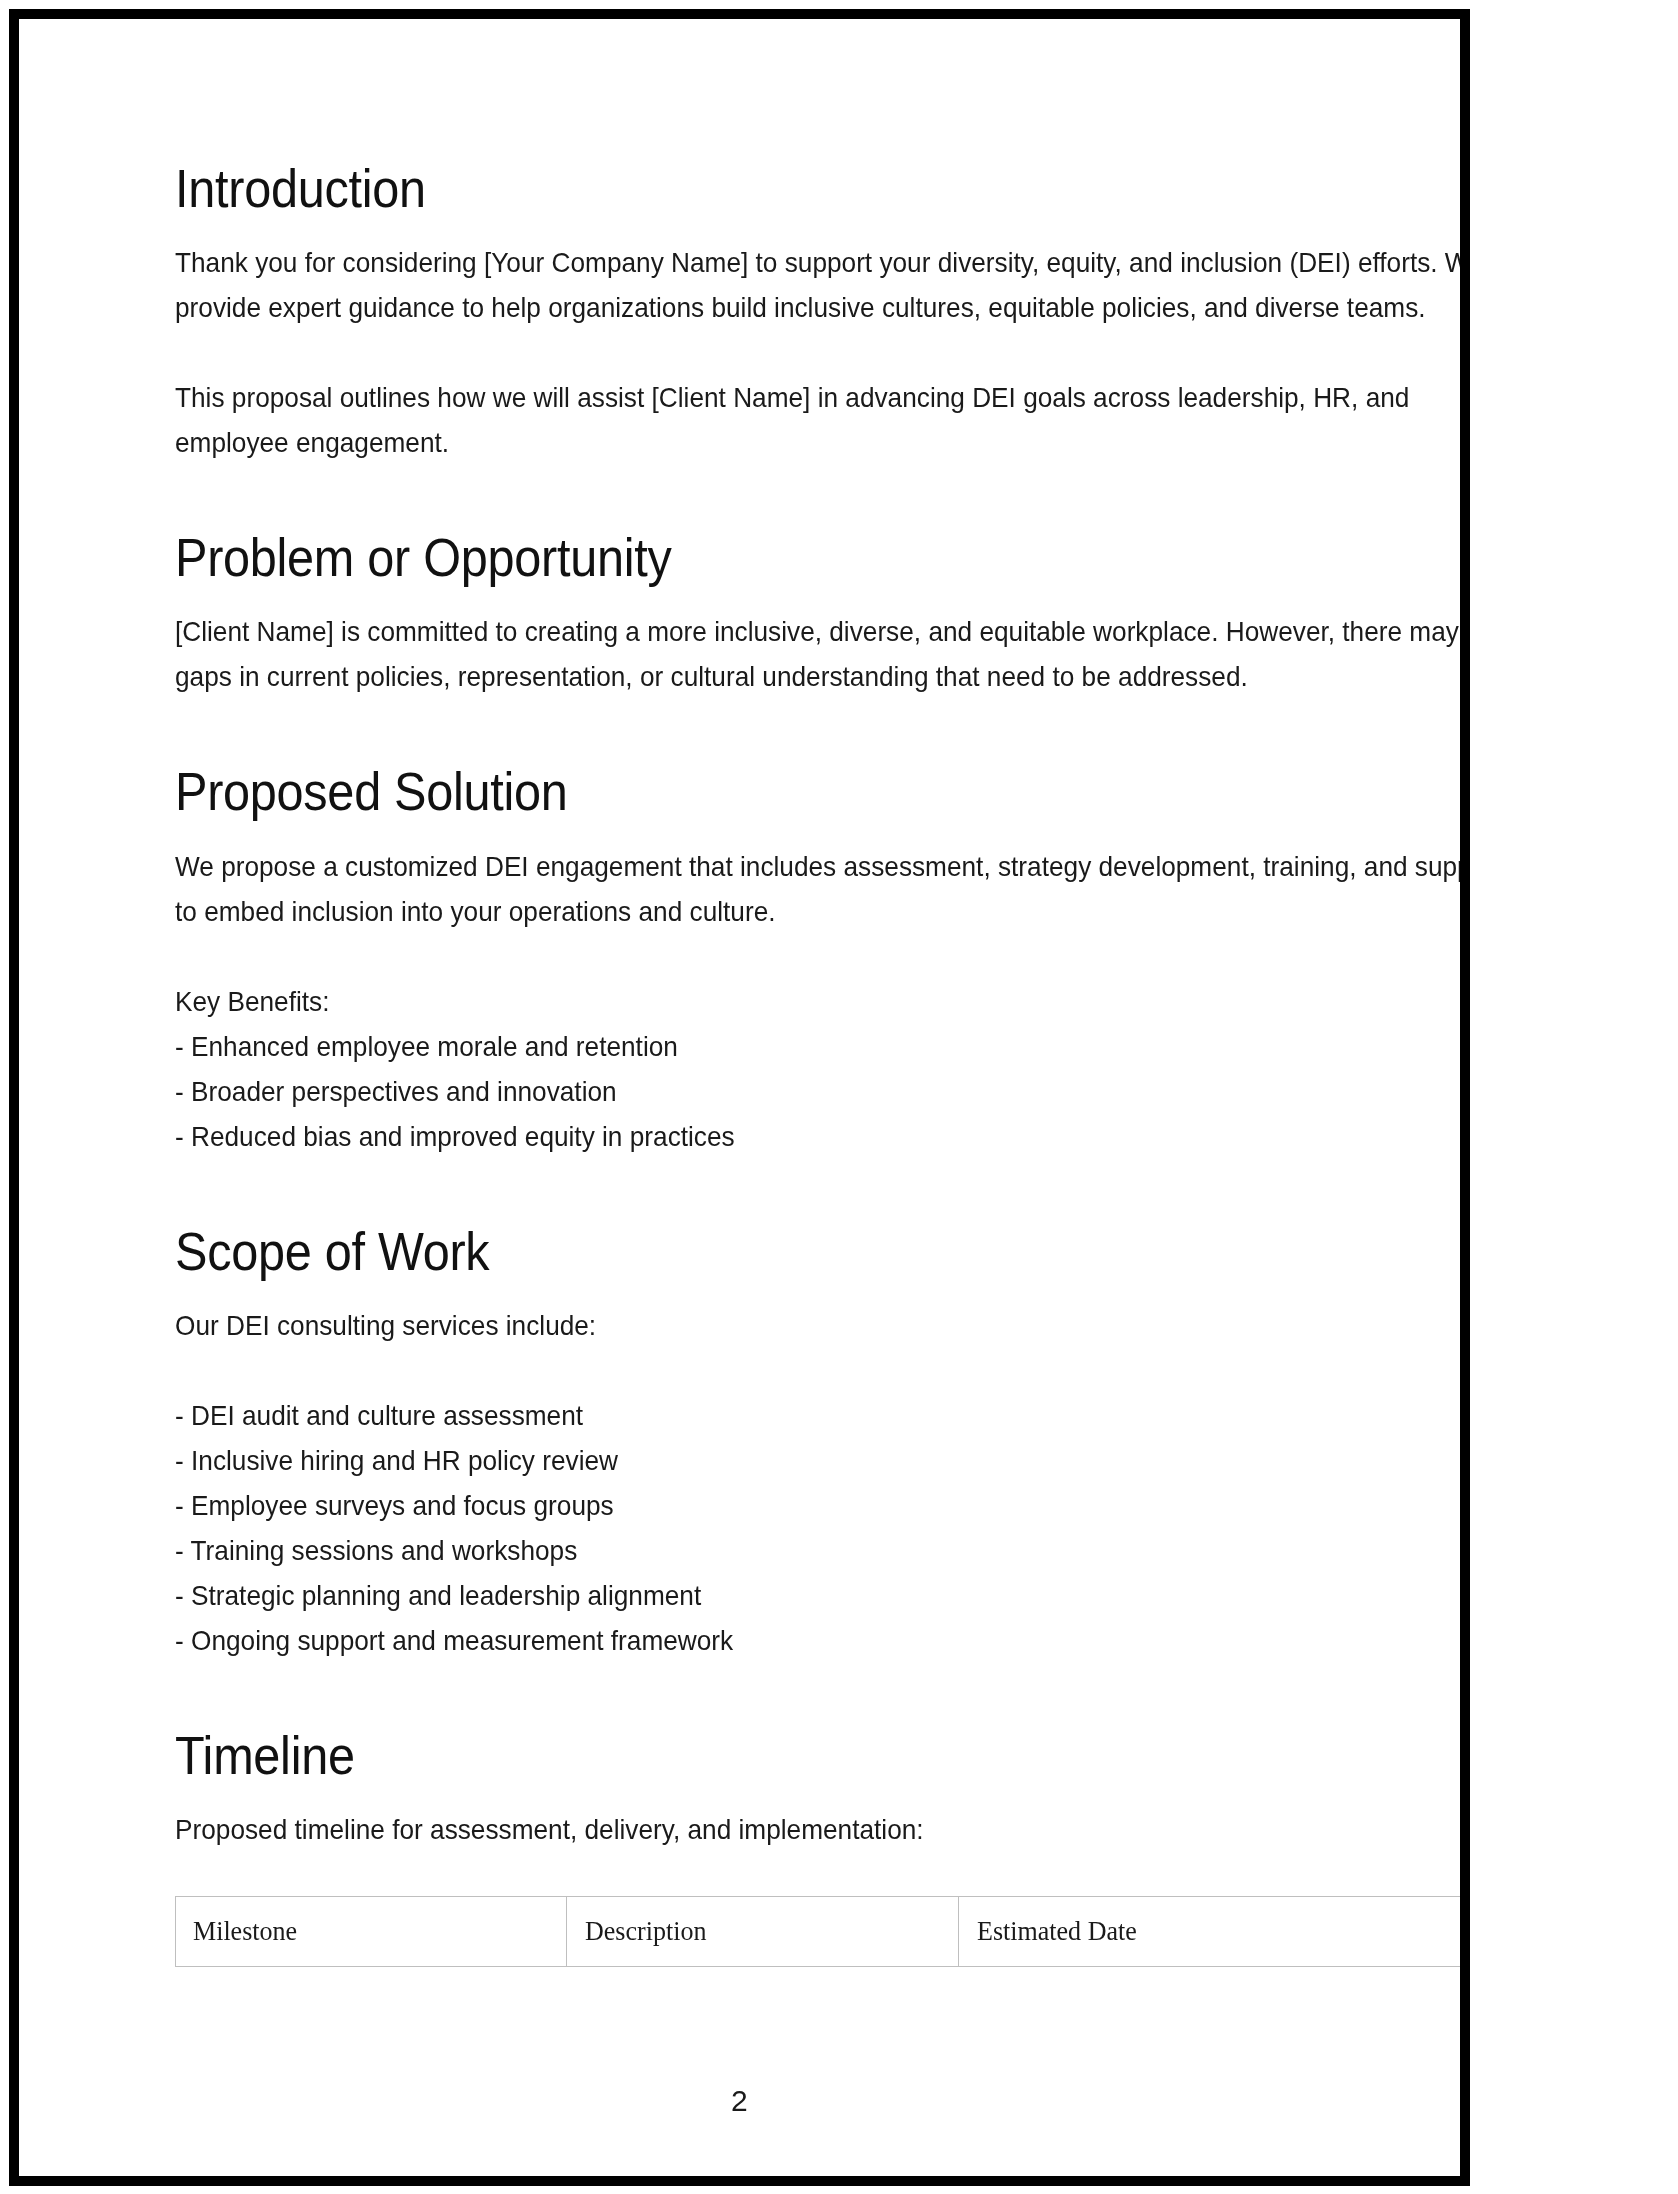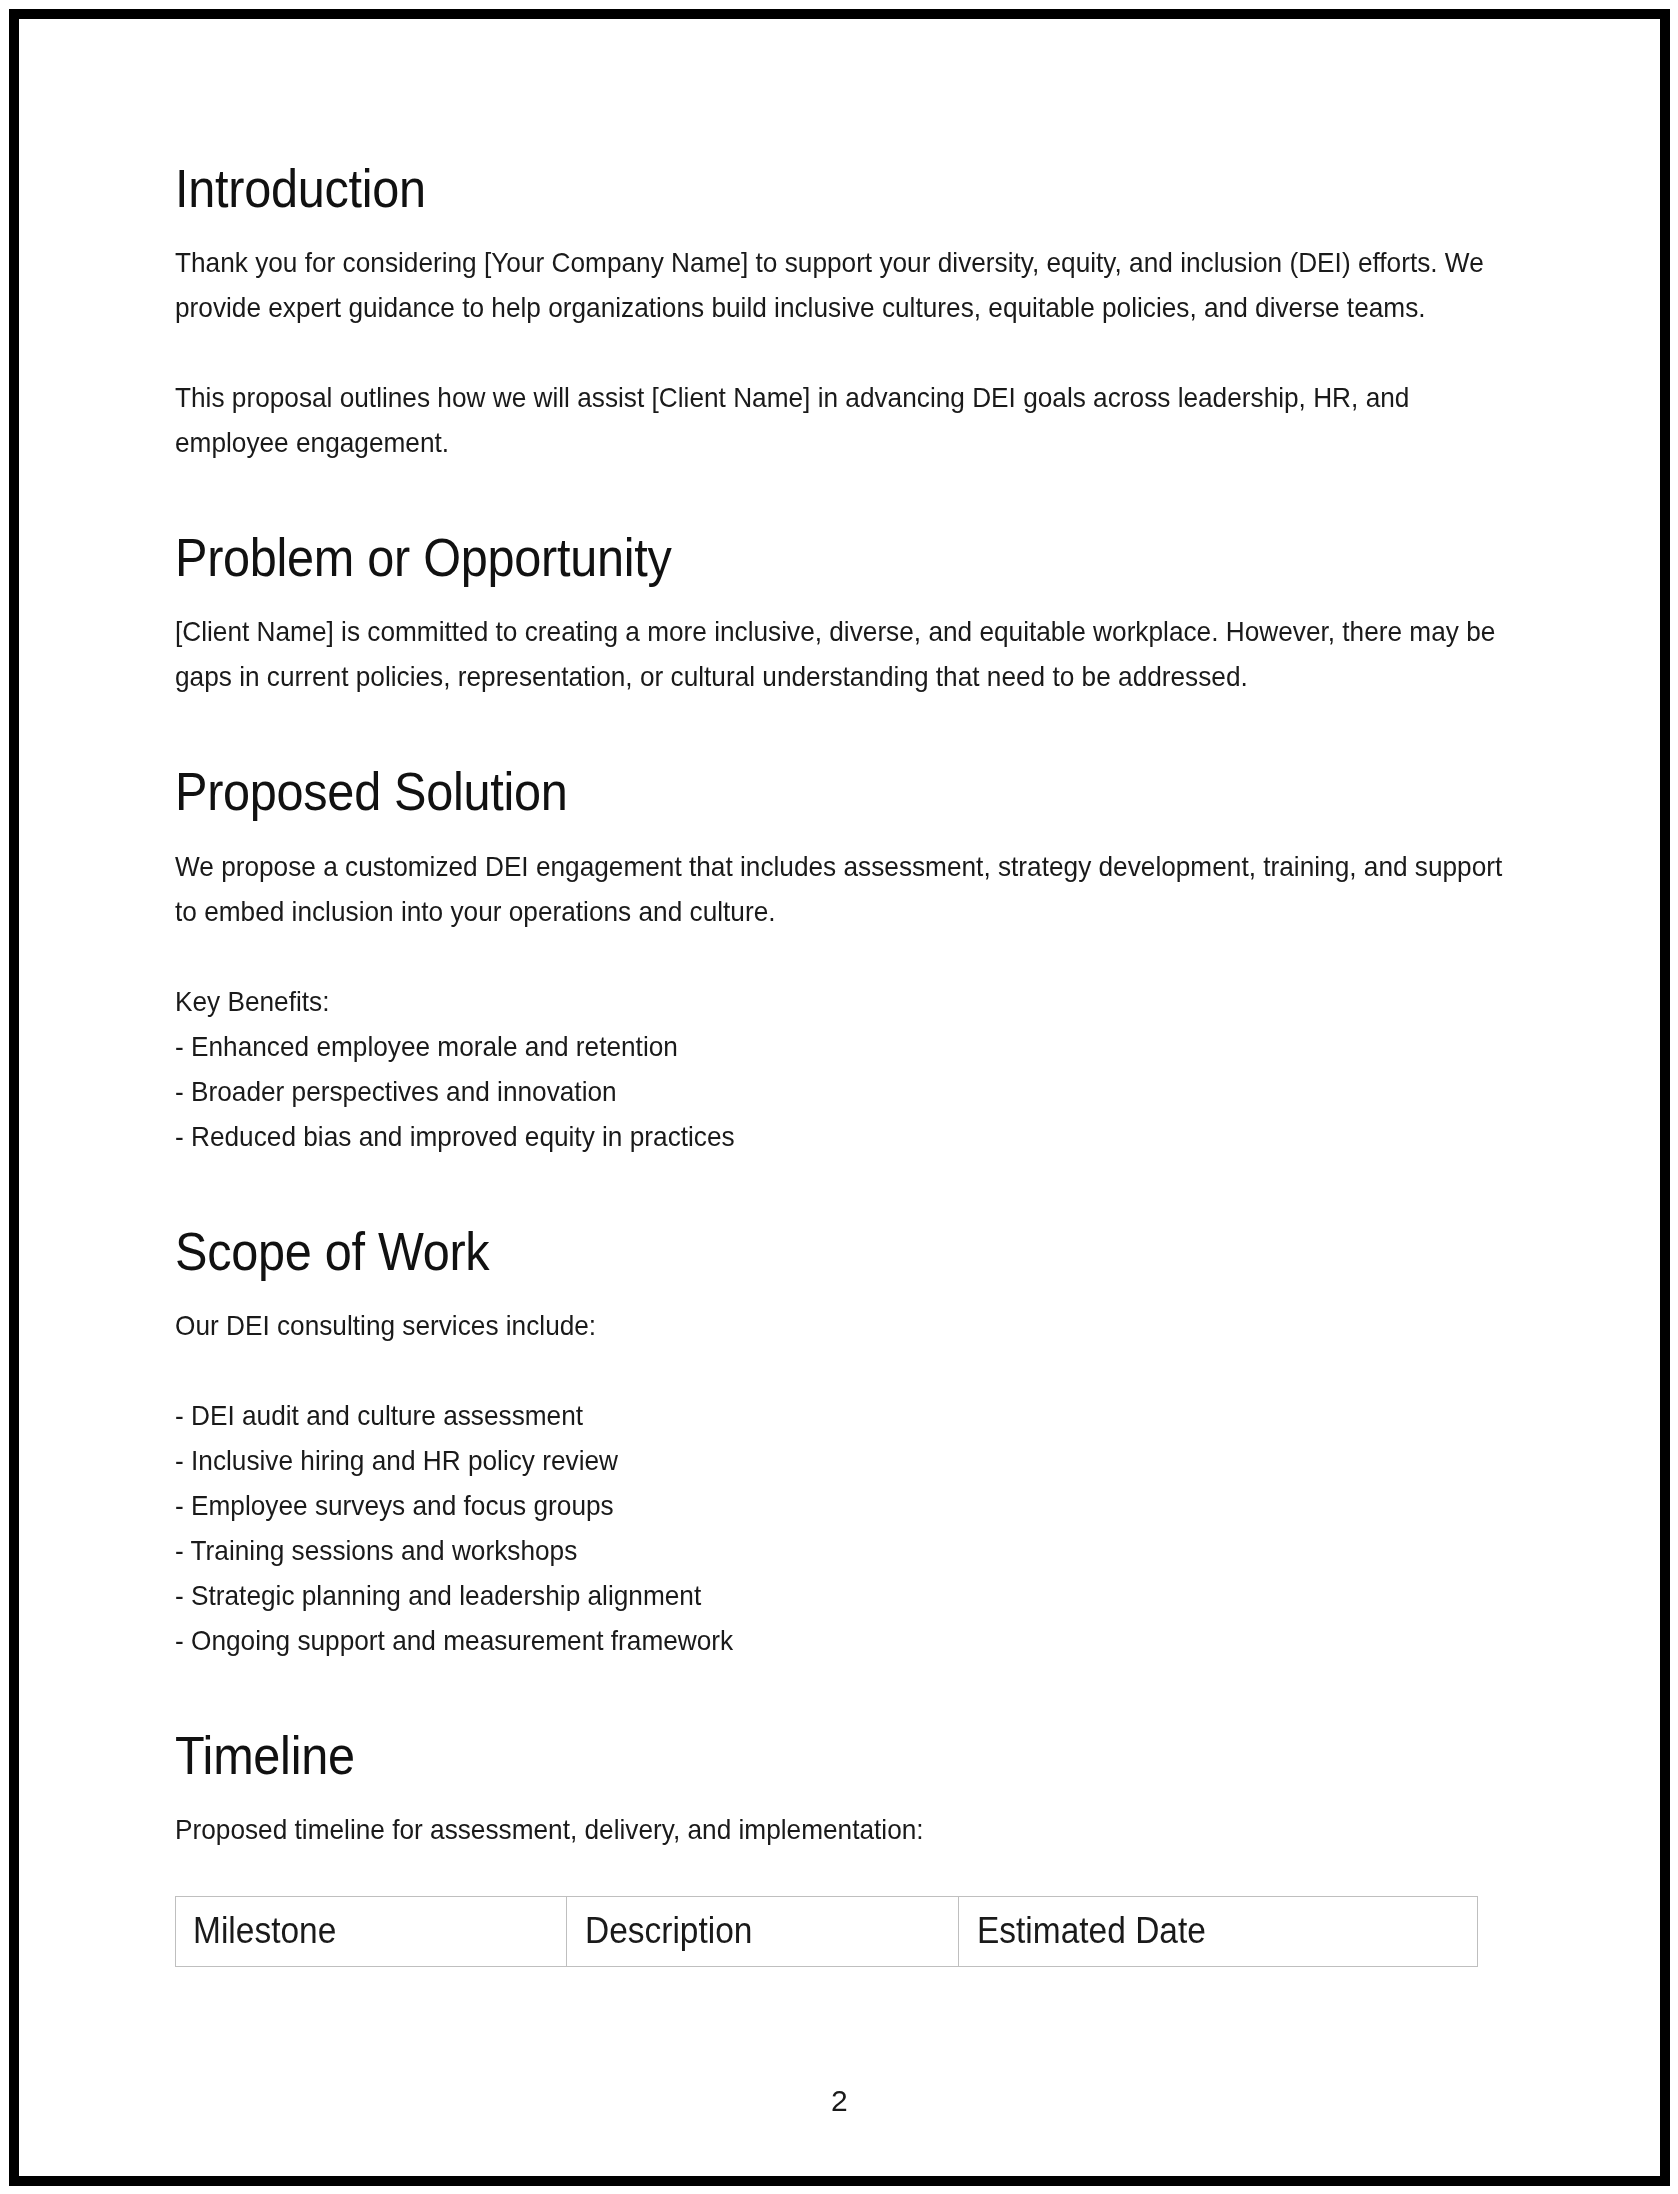--- a/index.html
+++ b/index.html
@@ -14,21 +14,21 @@
     font-family: "Liberation Sans", sans-serif;
     color: #000000;
     overflow: hidden;
   }
 
   
   .page-frame {
     position: absolute;
     left: 8.8px;
     top: 8.8px;
-    width: 1661px;
+    width: 1461px;
     height: 2177px;
     box-sizing: border-box;
     border: 10.5px solid #000000;
     background: #ffffff;
   }
   .page-sheet {
     position: absolute;
     inset: 0;
     background: #ffffff;
     overflow: hidden;
@@ -87,23 +87,23 @@
 
   
   .timeline-table {
     border-collapse: collapse;
     width: 1246px;
     margin-top: 44px;
     table-layout: fixed;
   }
   .timeline-table th {
     border: 1.3px solid #bfbfbf;
-    font-family: Liberation Sans, sans-serif;
+    font-family: Liberation Serif, serif;
     font-weight: 400;
-    font-size: 36px;
+    font-size: 28px;
     color: #1a1a1a;
     text-align: left;
     padding: 8.8px 0 10.5px 17.6px;
     height: 49px;
     vertical-align: middle;
     white-space: nowrap;
   }
   .col-milestone { width: 373px; }
   .col-description { width: 373px; }
   .col-date { width: 500px; }

